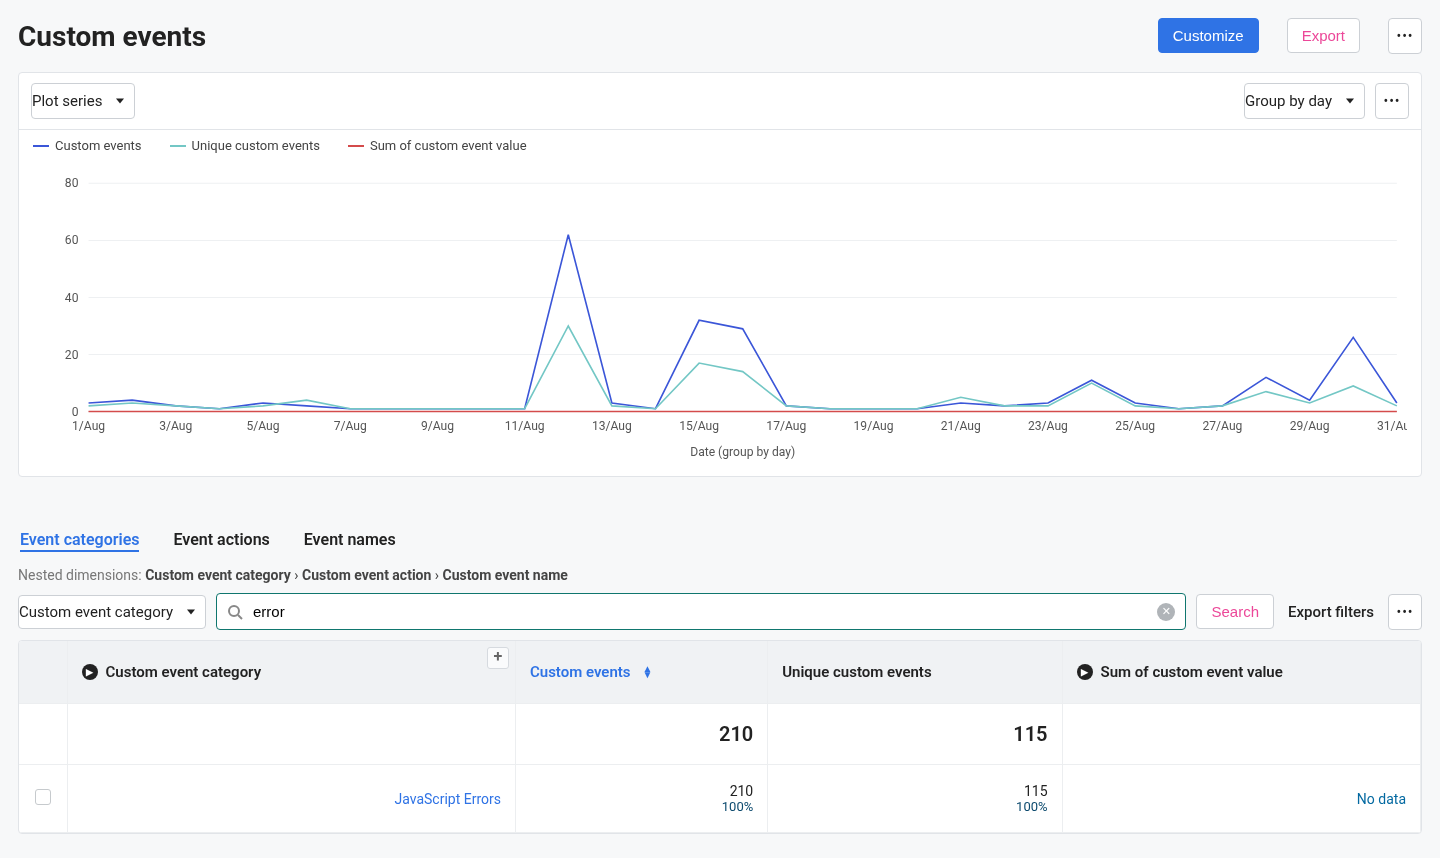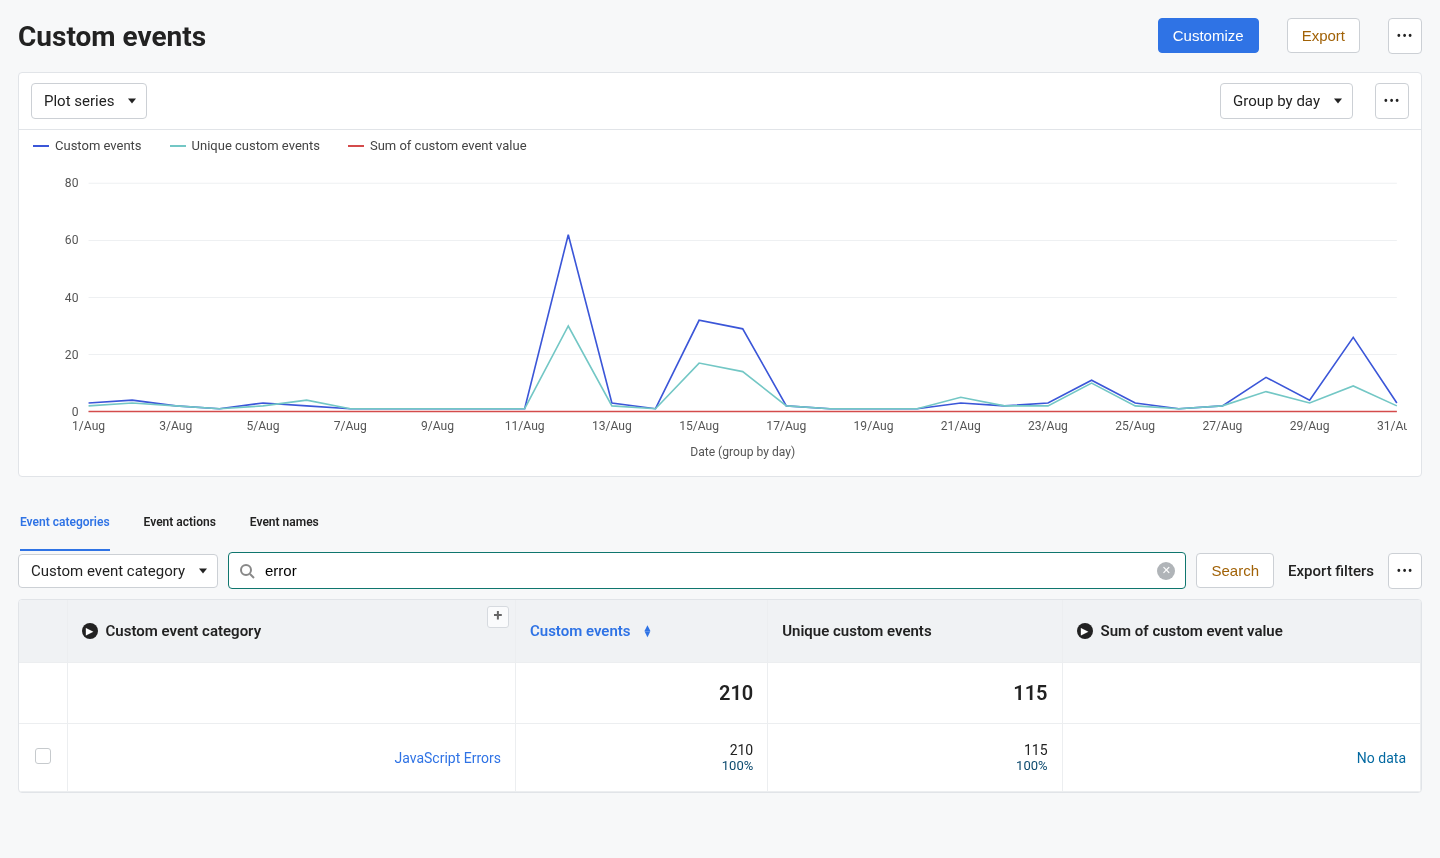--- a/index.html
+++ b/index.html
@@ -30,21 +30,21 @@
     align-items: flex-start;
   }
   .btn {
     border: 1px solid #ccd0d5;
     background: #fff;
     border-radius: 4px;
     padding: 8px 14px;
     font-size: 15px;
     font-weight: 500;
     cursor: pointer;
-    color: #a16207;
+    color: #ec4899;
   }
   .btn.primary {
     background: #2f73e5;
     border-color: #2f73e5;
     color: #fff;
   }
   .icon-btn {
     border: 1px solid #ccd0d5;
     background: #fff;
     border-radius: 4px;
@@ -70,39 +70,39 @@
   .chart-top {
     display: flex;
     justify-content: space-between;
     padding: 10px 12px;
     border-bottom: 1px solid #e1e4e8;
   }
   .select {
     border: 1px solid #ccd0d5;
     background: #fff;
     border-radius: 4px;
-    padding: 7px 32px 7px 12px;
+    padding: 7px 32px 7px 0;
     font-size: 15px;
     position: relative;
     display: inline-flex;
     align-items: center;
     cursor: pointer;
   }
   .select::after {
     content: "";
     position: absolute;
     right: 10px;
     top: 50%;
     width: 0; height: 0;
     border-left: 4px solid transparent;
     border-right: 4px solid transparent;
     border-top: 5px solid #222;
     transform: translateY(-50%);
   }
-  .right-controls { display: flex; gap: 22px; }
+  .right-controls { display: flex; gap: 10px; }
   .legend {
     display: flex;
     gap: 28px;
     padding: 8px 14px 0 14px;
     font-size: 13px;
     color: #444;
   }
   .legend-item { display: flex; align-items: center; gap: 6px; }
   .swatch { display: inline-block; width: 16px; height: 2px; }
   .chart-body { padding: 6px 14px 14px 14px; }
@@ -110,25 +110,26 @@
   .tick-label { font-size: 12px; fill: #555; }
 
   .tabs {
     display: flex;
     gap: 34px;
     margin-top: 38px;
     border-bottom: 1px solid transparent;
     padding: 0 2px;
   }
   .tab {
-    font-size: 12px;
+    font-size: 16px;
     font-weight: 600;
-    padding-bottom: 20px;
+    padding-bottom: 1px;
     border-bottom: 2px solid transparent;
     cursor: pointer;
+    margin-top: 15px;
   }
   .tab.active {
     color: #2f73e5;
     border-bottom-color: #2f73e5;
   }
   .nested-dims {
     font-size: 14px;
     margin: 14px 0 10px 0;
     color: #444;
   }
@@ -323,20 +324,28 @@
         </svg>
     </div>
   </div>
 
   <div class="tabs">
     <div class="tab active">Event categories</div>
     <div class="tab">Event actions</div>
     <div class="tab">Event names</div>
   </div>
 
+  <div class="nested-dims">
+    <span class="lead">Nested dimensions: </span>
+    <strong><span>Custom event category</span></strong>
+    <span> › </span>
+    <strong><span>Custom event action</span></strong>
+    <span> › </span>
+    <strong><span>Custom event name</span></strong>
+  </div>
 
   <div class="filter-row">
     <div class="select">
       <span>Custom event category</span>
     </div>
     <div class="search-wrap">
       <span class="search-icon">
         <svg width="16" height="16" viewBox="0 0 16 16" fill="none">
             <circle cx="7" cy="7" r="5" stroke="#888" stroke-width="2"></circle>
             <line x1="11" y1="11" x2="15" y2="15" stroke="#888" stroke-width="2"></line>

